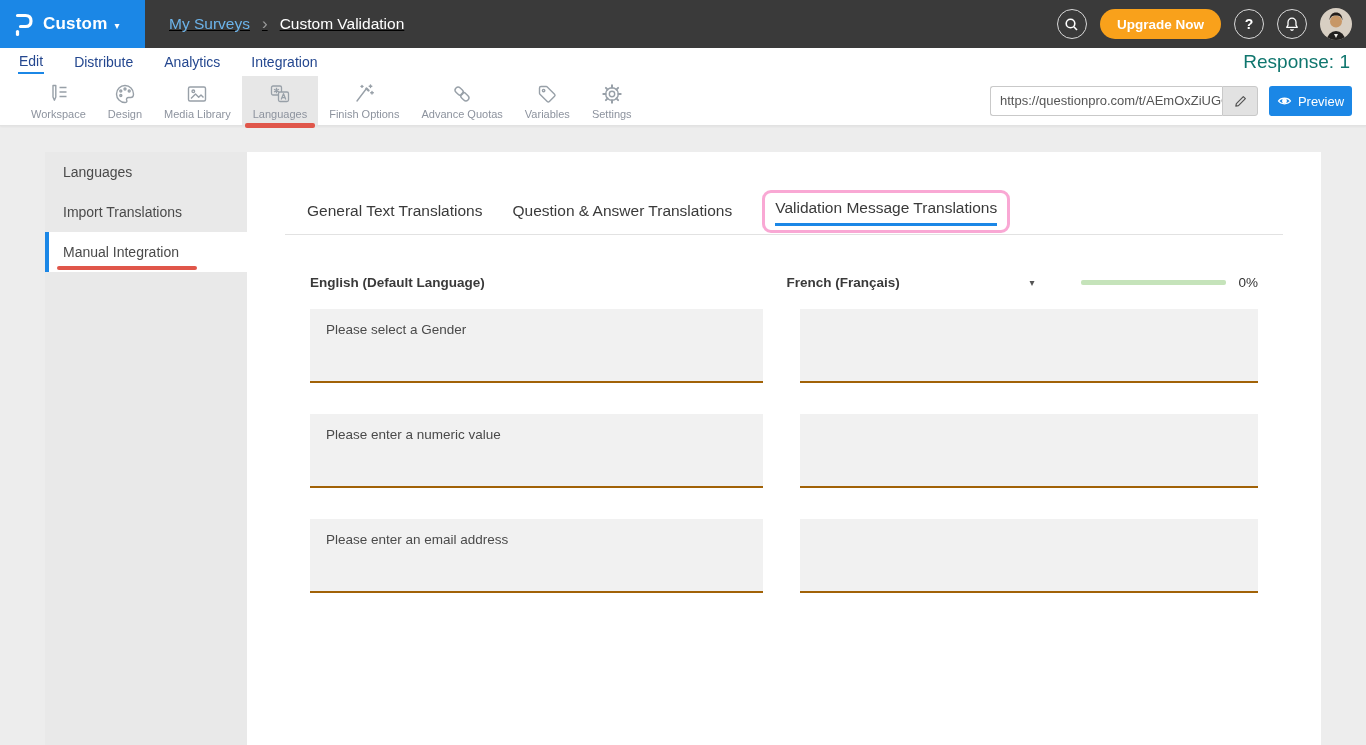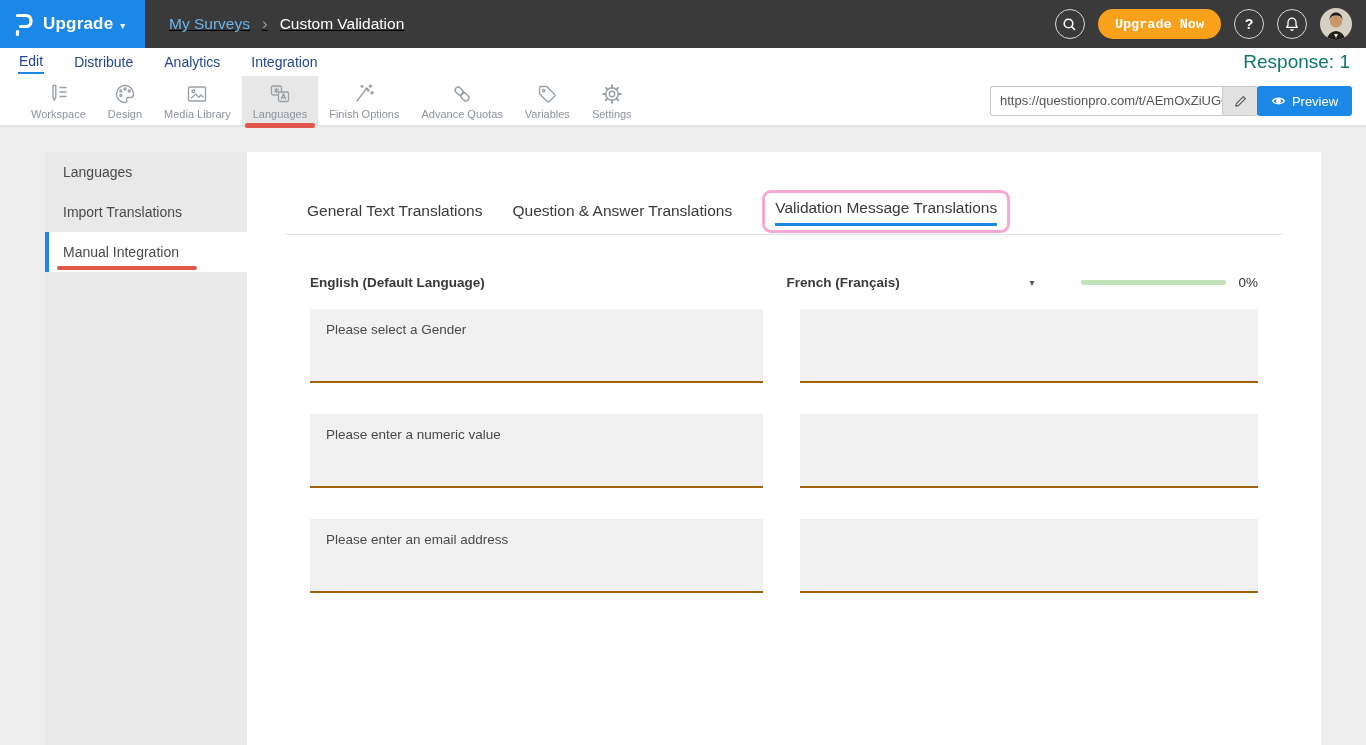--- a/index.html
+++ b/index.html
@@ -17,21 +17,21 @@
   .brand-caret { color:#fff; font-size:10px; margin-left:7px; margin-top:2px; }
   .breadcrumb { display:flex; align-items:center; margin-left:24px; font-size:15.5px;text-decoration:underline; }
   .crumb-parent { color:#6cb3e9; cursor:pointer; }
   .crumb-sep { color:#9b9b9b; font-size:17px; margin:0 12px; }
   .crumb-current { color:#ffffff; }
   .header-right { margin-left:auto; display:flex; align-items:center; gap:13px; padding-right:14px; }
   .circle-btn { width:30px; height:30px; border:1.5px solid #d8d8d8; border-radius:50%;
     display:flex; align-items:center; justify-content:center; color:#fff; cursor:pointer;
     font-size:14px; font-weight:bold; background:transparent; }
   .upgrade-btn { background:#f9a11b; color:#fff; border:none; border-radius:15px; height:30px;
-    padding:0 17px; font-size:13.5px; font-weight:bold; font-family:Liberation Mono, monospace; cursor:pointer; }
+    padding:0 17px; font-size:13.5px; font-weight:bold; font-family:Liberation Sans, sans-serif; cursor:pointer; }
   .avatar { width:32px; height:32px; border-radius:50%; overflow:hidden; cursor:pointer; }
   
   .nav-row { height:28px; background:#fff; display:flex; align-items:center; padding:0 16px 0 18px; }
   .nav-item { font-size:14px; color:#24478f; margin-right:29px; cursor:pointer; padding:2px 1px 3px; }
   .nav-item.active { border-bottom:2px solid #1b87e6; }
   .nav-response { margin-left:auto; font-size:19px; color:#0f766e; }
   
   .toolbar { height:50px; background:#fff; position:relative; display:flex; align-items:stretch;
     border-bottom:1px solid #e2e2e2; box-shadow:0 1px 2px rgba(0,0,0,.05); }
   .tool-item { display:flex; flex-direction:column; align-items:center; justify-content:flex-start;
@@ -40,21 +40,21 @@
   .tool-item.selected { background:#e7e7e7; }
   .tool-label { font-size:11px; color:#8d939e; margin-top:2px; white-space:nowrap; }
   .tool-annotation { position:absolute; left:3px; right:3px; bottom:-3px; height:5px;
     background:#e0564a; border-radius:2px; }
   .url-group { position:absolute; right:108px; top:10px; height:30px; display:flex; }
   .url-input { width:232px; height:30px; background:#fff; border:1px solid #c9c9c9; border-right:none;
     border-radius:3px 0 0 3px; font-size:13px; color:#555; padding:0 9px; line-height:28px;
     white-space:nowrap; overflow:hidden; }
   .url-edit { width:36px; height:30px; background:#e2e2e2; border:1px solid #c9c9c9;
     border-radius:0 3px 3px 0; display:flex; align-items:center; justify-content:center; cursor:pointer; }
-  .preview-btn { position:absolute; right:14px; top:10px; height:30px; width:95px; background:#1b87e6;
+  .preview-btn { position:absolute; right:14px; top:10px; height:30px; width:83px; background:#1b87e6;
     border:none; border-radius:3px; color:#fff; font-size:13px; font-family:"Liberation Sans",sans-serif;
     display:flex; align-items:center; justify-content:center; gap:6px; cursor:pointer; }
   
   .content { position:relative; height:619px; }
   .sidebar { position:absolute; left:45px; top:26px; bottom:0; width:202px; background:#e9e9e9; }
   .side-item { height:40px; display:flex; align-items:center; padding-left:18px; font-size:14px;
     color:#4a4a4a; cursor:pointer; position:relative; }
   .side-item.selected { background:#fff; border-left:4px solid #1b87e6; padding-left:14px; }
   .side-annotation { position:absolute; left:8px; bottom:2px; width:140px; height:4px;
     background:#e0564a; border-radius:2px; }
@@ -86,21 +86,21 @@
 </style>
 </head>
 <body>
 
 <div class="header">
   <div class="brand">
     <svg width="22" height="27" viewBox="0 0 22 27" fill="none" stroke="#fff" stroke-width="3.2" stroke-linecap="round">
       <path d="M4.5 4.5 H12.5 Q18 4.5 18 10 Q18 15.5 12.5 15.5 H7.5"></path>
       <path d="M4.5 20.5 v3"></path>
     </svg>
-    <span class="brand-label">Upgrade</span>
+    <span class="brand-label">Custom</span>
     <span class="brand-caret">▾</span>
   </div>
   <div class="breadcrumb">
     <span class="crumb-parent">My Surveys</span>
     <span class="crumb-sep">›</span>
     <span class="crumb-current">Custom Validation</span>
   </div>
   <div class="header-right">
     <div class="circle-btn">
       <svg width="15" height="15" viewBox="0 0 15 15" fill="none" stroke="#fff" stroke-width="1.6">

